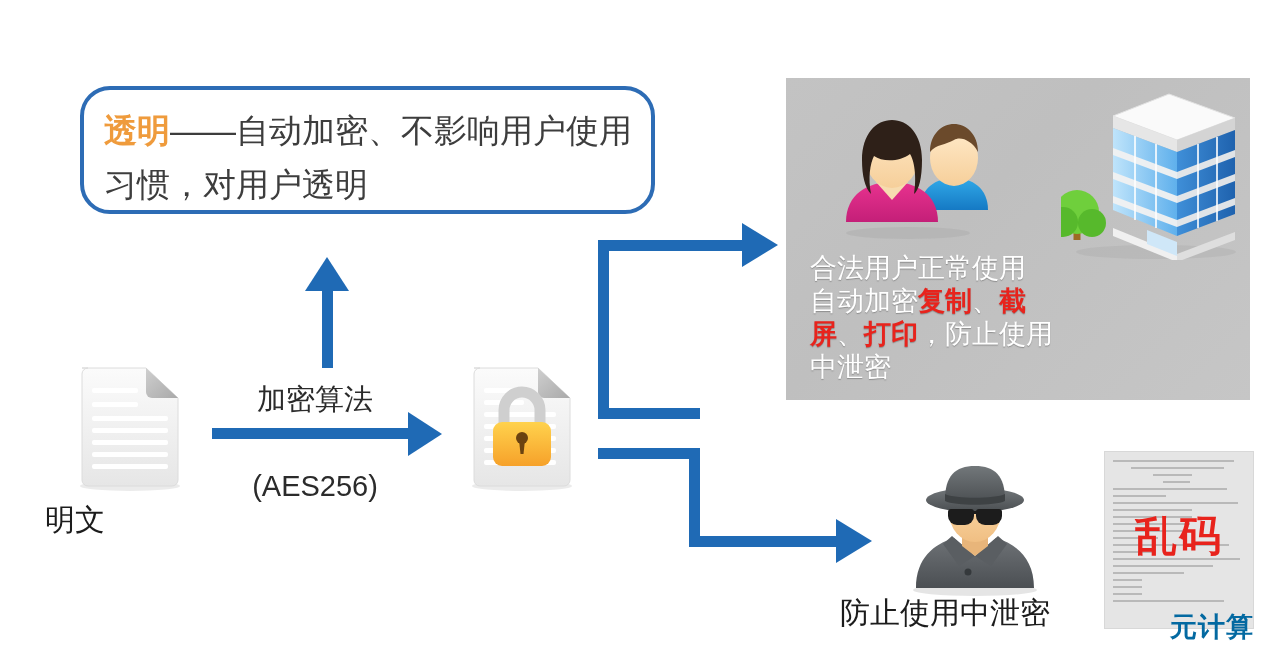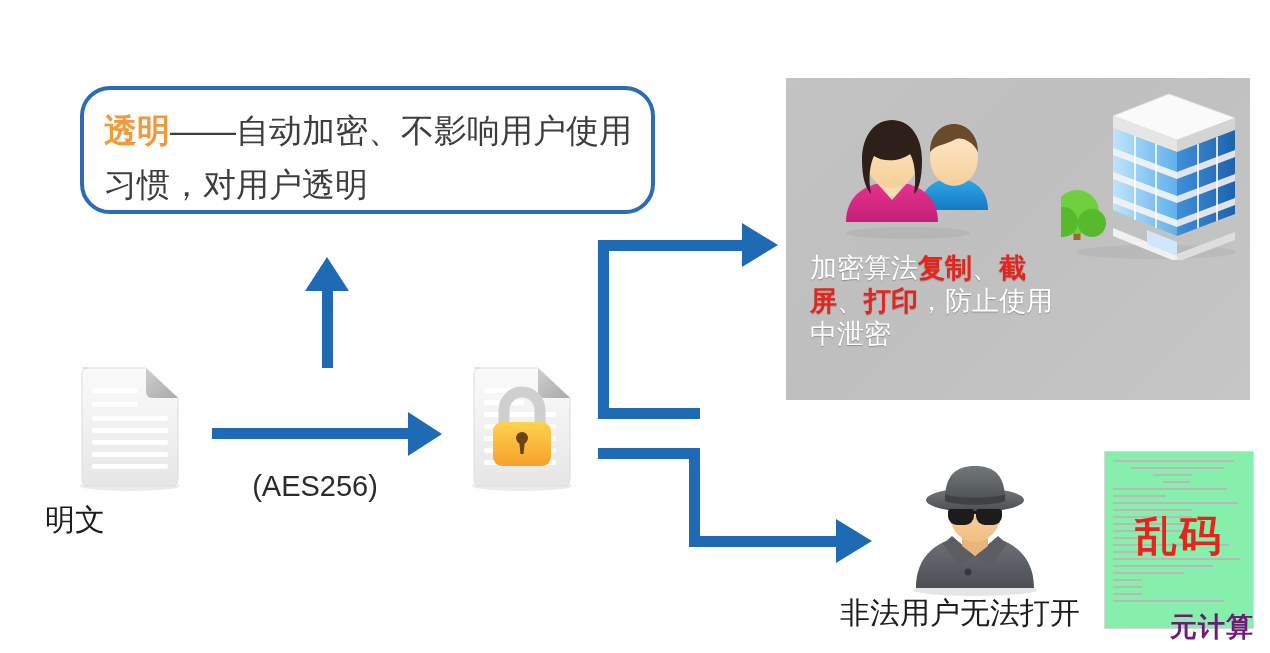--- a/index.html
+++ b/index.html
@@ -83,27 +83,27 @@
   .panel-text{
     position:absolute;left:810px;top:252px;width:250px;
     font-size:27px;line-height:33px;color:#ffffff;font-weight:500;
     text-shadow:0 1px 1px rgba(90,90,90,.5);
   }
   .hl-red{color:#e8231c;font-weight:bold;}
 
   
   .watermark{
     position:absolute;right:16px;bottom:8px;
-    font-size:27px;font-weight:bold;color:#701a75;letter-spacing:1px;
+    font-size:27px;font-weight:bold;color:#0369a1;letter-spacing:1px;
   }
 
   
   .garble{
     position:absolute;left:1104px;top:451px;width:148px;height:176px;
-    background:#86efac;border:1px solid #d8d8d8;overflow:hidden;
+    background:#e5e5e5;border:1px solid #d8d8d8;overflow:hidden;
   }
   .garble-lines{position:absolute;left:8px;top:8px;right:8px;bottom:8px;}
   .gl{height:2px;background:#b9b9b9;margin-bottom:5px;}
   .garble-word{
     position:absolute;left:0;right:0;top:56px;text-align:center;
     font-size:42px;font-weight:bold;color:#e8231c;
     letter-spacing:2px;
   }
 </style>
 </head>
@@ -138,20 +138,21 @@
       <rect x="24" y="66" width="76" height="5" rx="2"></rect>
       <rect x="24" y="78" width="76" height="5" rx="2"></rect>
       <rect x="24" y="90" width="76" height="5" rx="2"></rect>
       <rect x="24" y="102" width="76" height="5" rx="2"></rect>
     </g>
   </svg>
   <div class="doc-label" id="lbl-plain">明文</div>
 
   <div class="bar" id="ar1-shaft"></div>
   <div class="arrowhead" id="ar1-head"></div>
+  <div class="arrow-label" id="lbl-algo">加密算法</div>
   <div class="arrow-label" id="lbl-aes">(AES256)</div>
 
   <div class="bar" id="ar2-shaft"></div>
   <div class="arrowhead" id="ar2-head"></div>
 
   <svg class="docicon" style="left:460px;top:362px;" width="124" height="130" viewBox="0 0 124 130">
     <defs>
       <linearGradient id="cg" x1="0" y1="0" x2="0" y2="1">
         <stop offset="0" stop-color="#fbfbfb"></stop>
           <stop offset="1" stop-color="#e6e6e6"></stop>
@@ -271,22 +272,23 @@
       <path d="M116 174 l58-22 v8 l-58 22z" fill="#dedede"></path>
       <path d="M86 150 l30 12 v14 l-30-12z" fill="#cfe7f8"></path>
 
       <path d="M16 160 v-20" stroke="#9c6b24" stroke-width="7" fill="none"></path>
       <circle cx="16" cy="132" r="22" fill="#6fcf3c"></circle>
       <circle cx="2" cy="142" r="15" fill="#57b92c"></circle>
       <circle cx="31" cy="143" r="14" fill="#57b92c"></circle>
     </svg>
 
     <div class="panel-text" style="left:24px;top:174px;">
+      <div>合法用户正常使用</div>
       <div>
-        <span>加密算法</span><span class="hl-red">复制</span><span>、</span><span class="hl-red">截屏</span><span>、</span><span class="hl-red">打印</span><span>，防止使用中泄密</span>
+        <span>自动加密</span><span class="hl-red">复制</span><span>、</span><span class="hl-red">截屏</span><span>、</span><span class="hl-red">打印</span><span>，防止使用中泄密</span>
       </div>
     </div>
   </div>
 
   <svg style="position:absolute;left:900px;top:462px;" width="150" height="136" viewBox="0 0 150 136">
     <defs>
       <linearGradient id="coat" x1="0" y1="0" x2="0" y2="1">
         <stop offset="0" stop-color="#6e7276"></stop>
           <stop offset="1" stop-color="#4b4f53"></stop>
       </linearGradient>
@@ -314,21 +316,21 @@
 
     <path d="M45 38 c0-24 10-34 30-34 s30 10 30 34 c-10 5 -50 5 -60 0z" fill="url(#hatg)"></path>
     <path d="M45 32 c10 5 50 5 60 0 v7 c-10 5 -50 5 -60 0z" fill="#3e4244"></path>
 
     <path d="M51 47 h20 a3 3 0 0 1 3 3 v4 a9 9 0 0 1 -9 9 h-8 a9 9 0 0 1 -9 -9 v-4 a3 3 0 0 1 3 -3z" fill="#1c1c1c"></path>
     <path d="M79 47 h20 a3 3 0 0 1 3 3 v4 a9 9 0 0 1 -9 9 h-8 a9 9 0 0 1 -9 -9 v-4 a3 3 0 0 1 3 -3z" fill="#1c1c1c"></path>
     <rect x="71" y="49" width="10" height="3" fill="#1c1c1c"></rect>
 
     <circle cx="68" cy="110" r="3.5" fill="#35393c"></circle>
   </svg>
-  <div class="doc-label" id="lbl-illegal">非法用户无法打开</div>
+  <div class="doc-label" id="lbl-illegal">防止使用中泄密</div>
 
   <div class="garble">
     <div class="garble-lines">
       <div class="gl" style="width:92%"></div>
       <div class="gl" style="width:70%;margin-left:14%"></div>
       <div class="gl" style="width:30%;margin-left:30%"></div>
       <div class="gl" style="width:20%;margin-left:38%"></div>
       <div class="gl" style="width:86%"></div>
       <div class="gl" style="width:40%"></div>
       <div class="gl" style="width:95%"></div>

